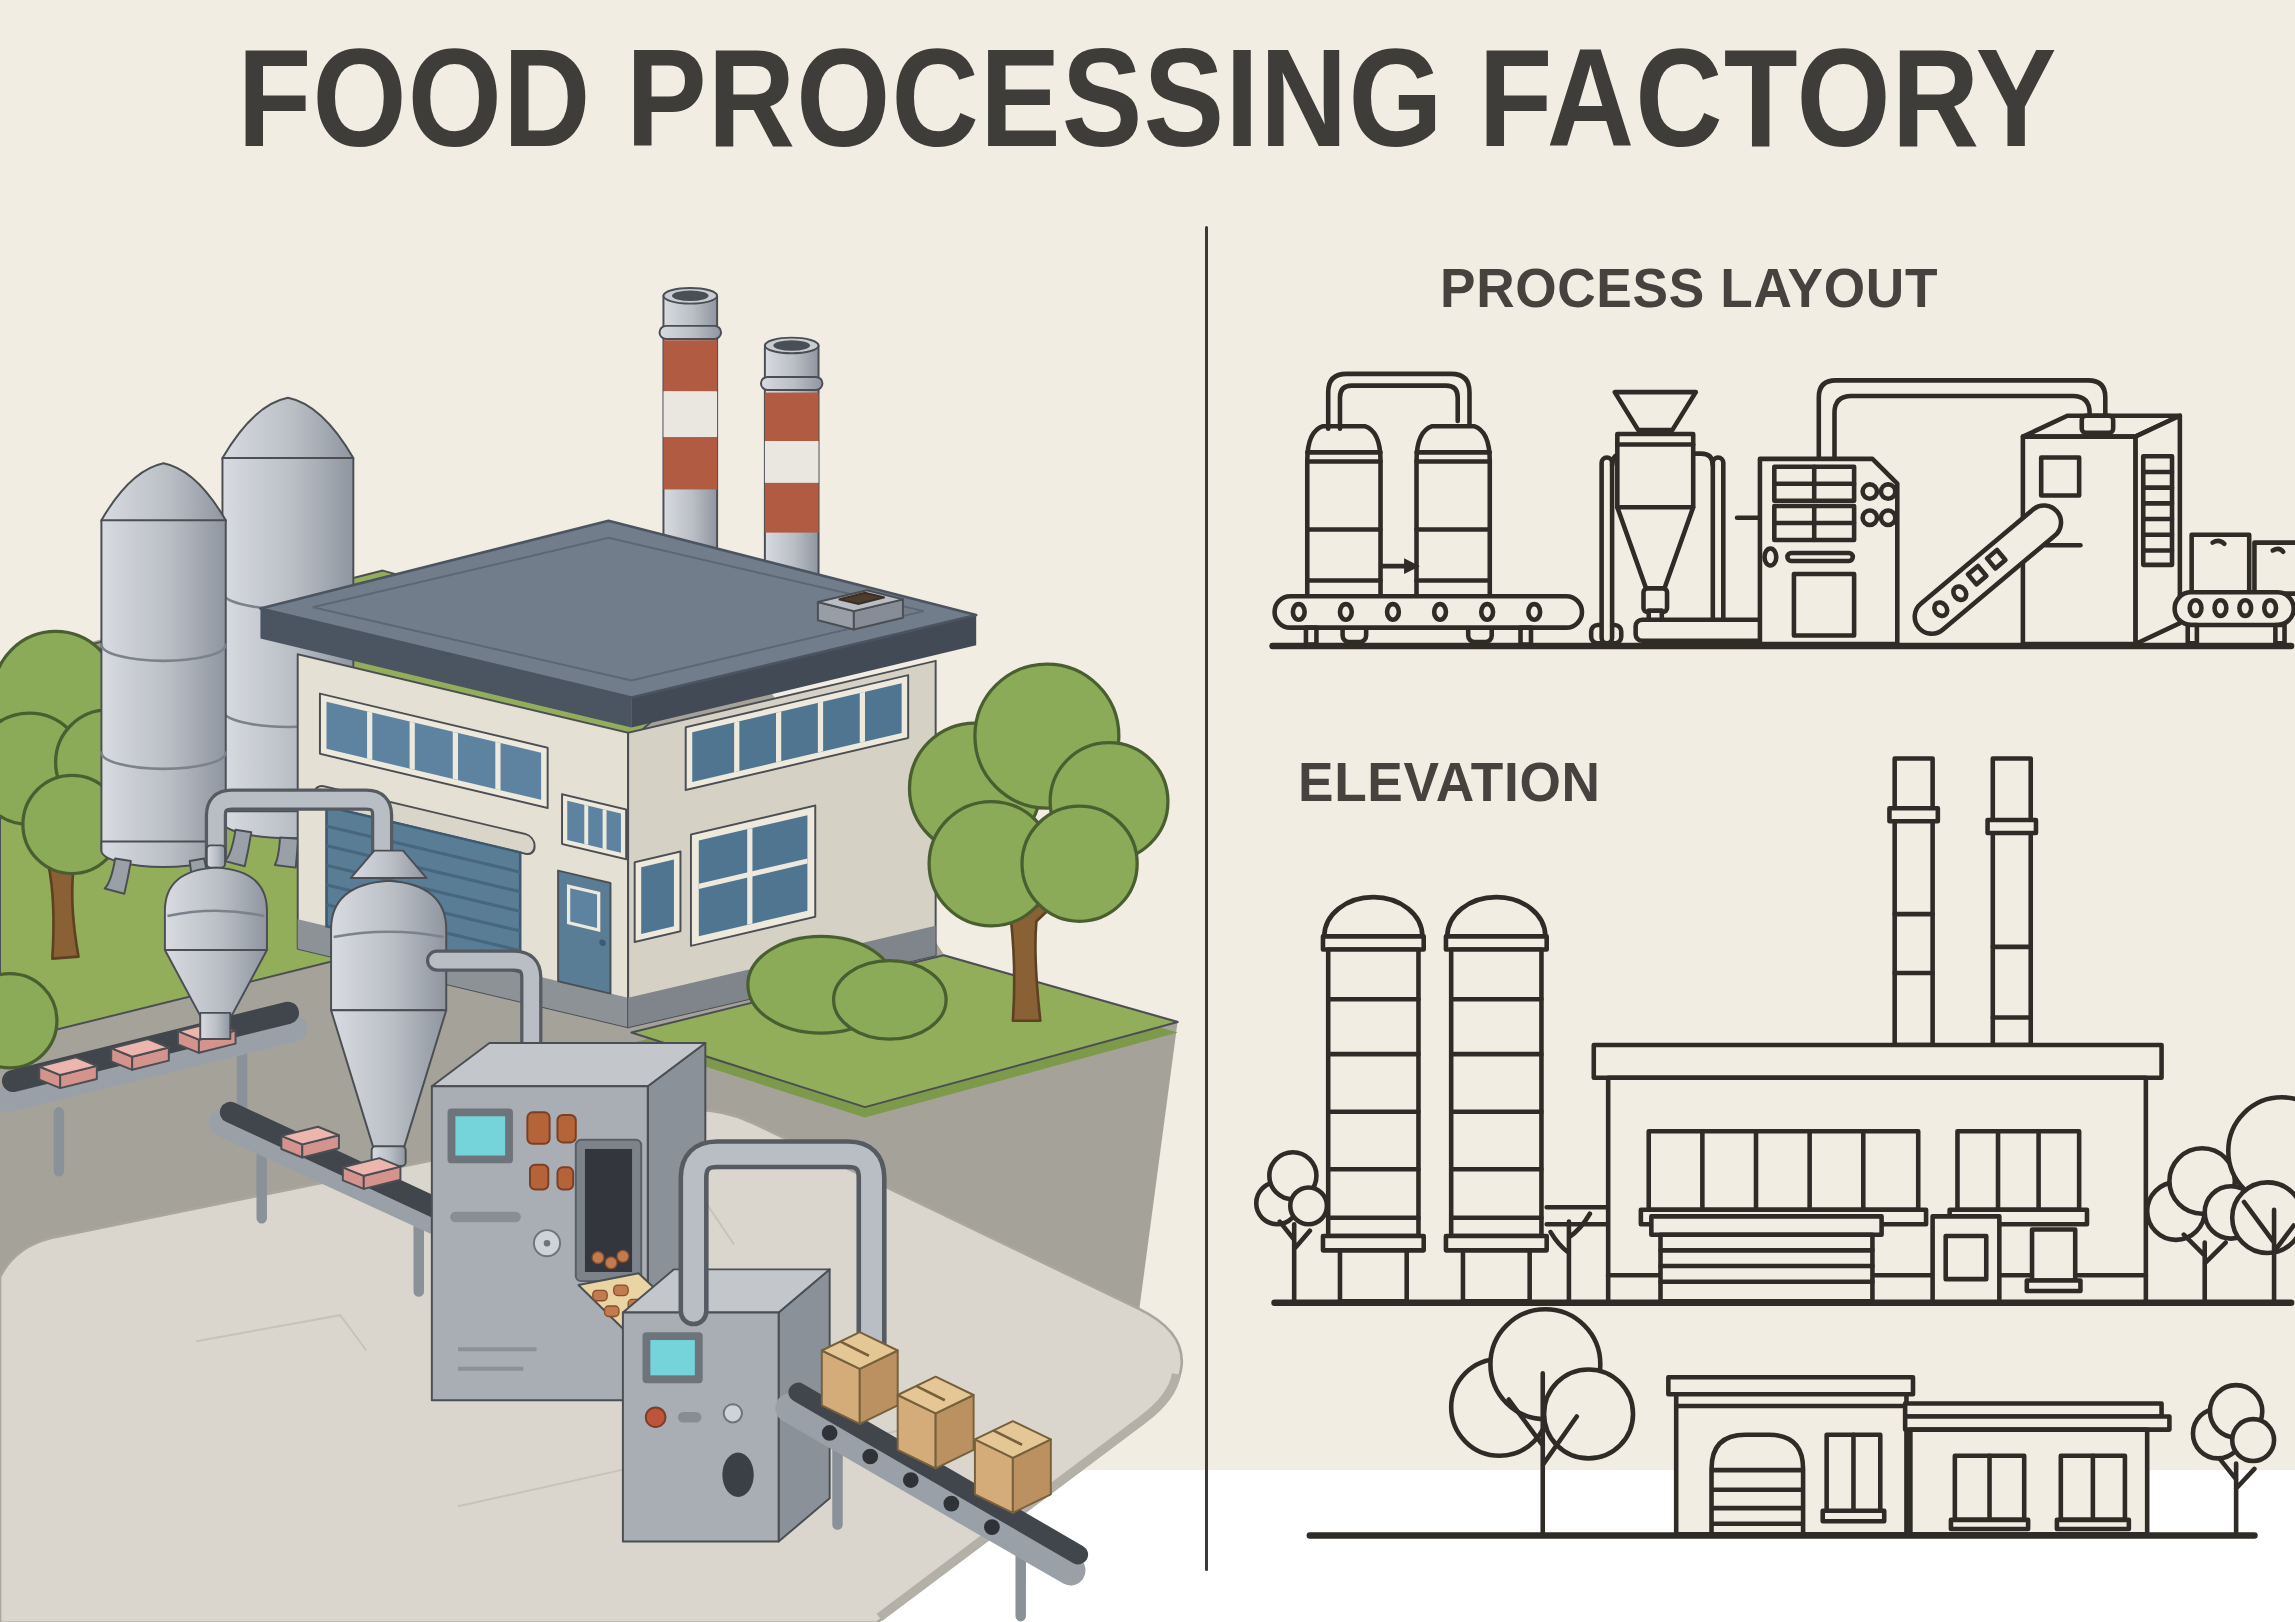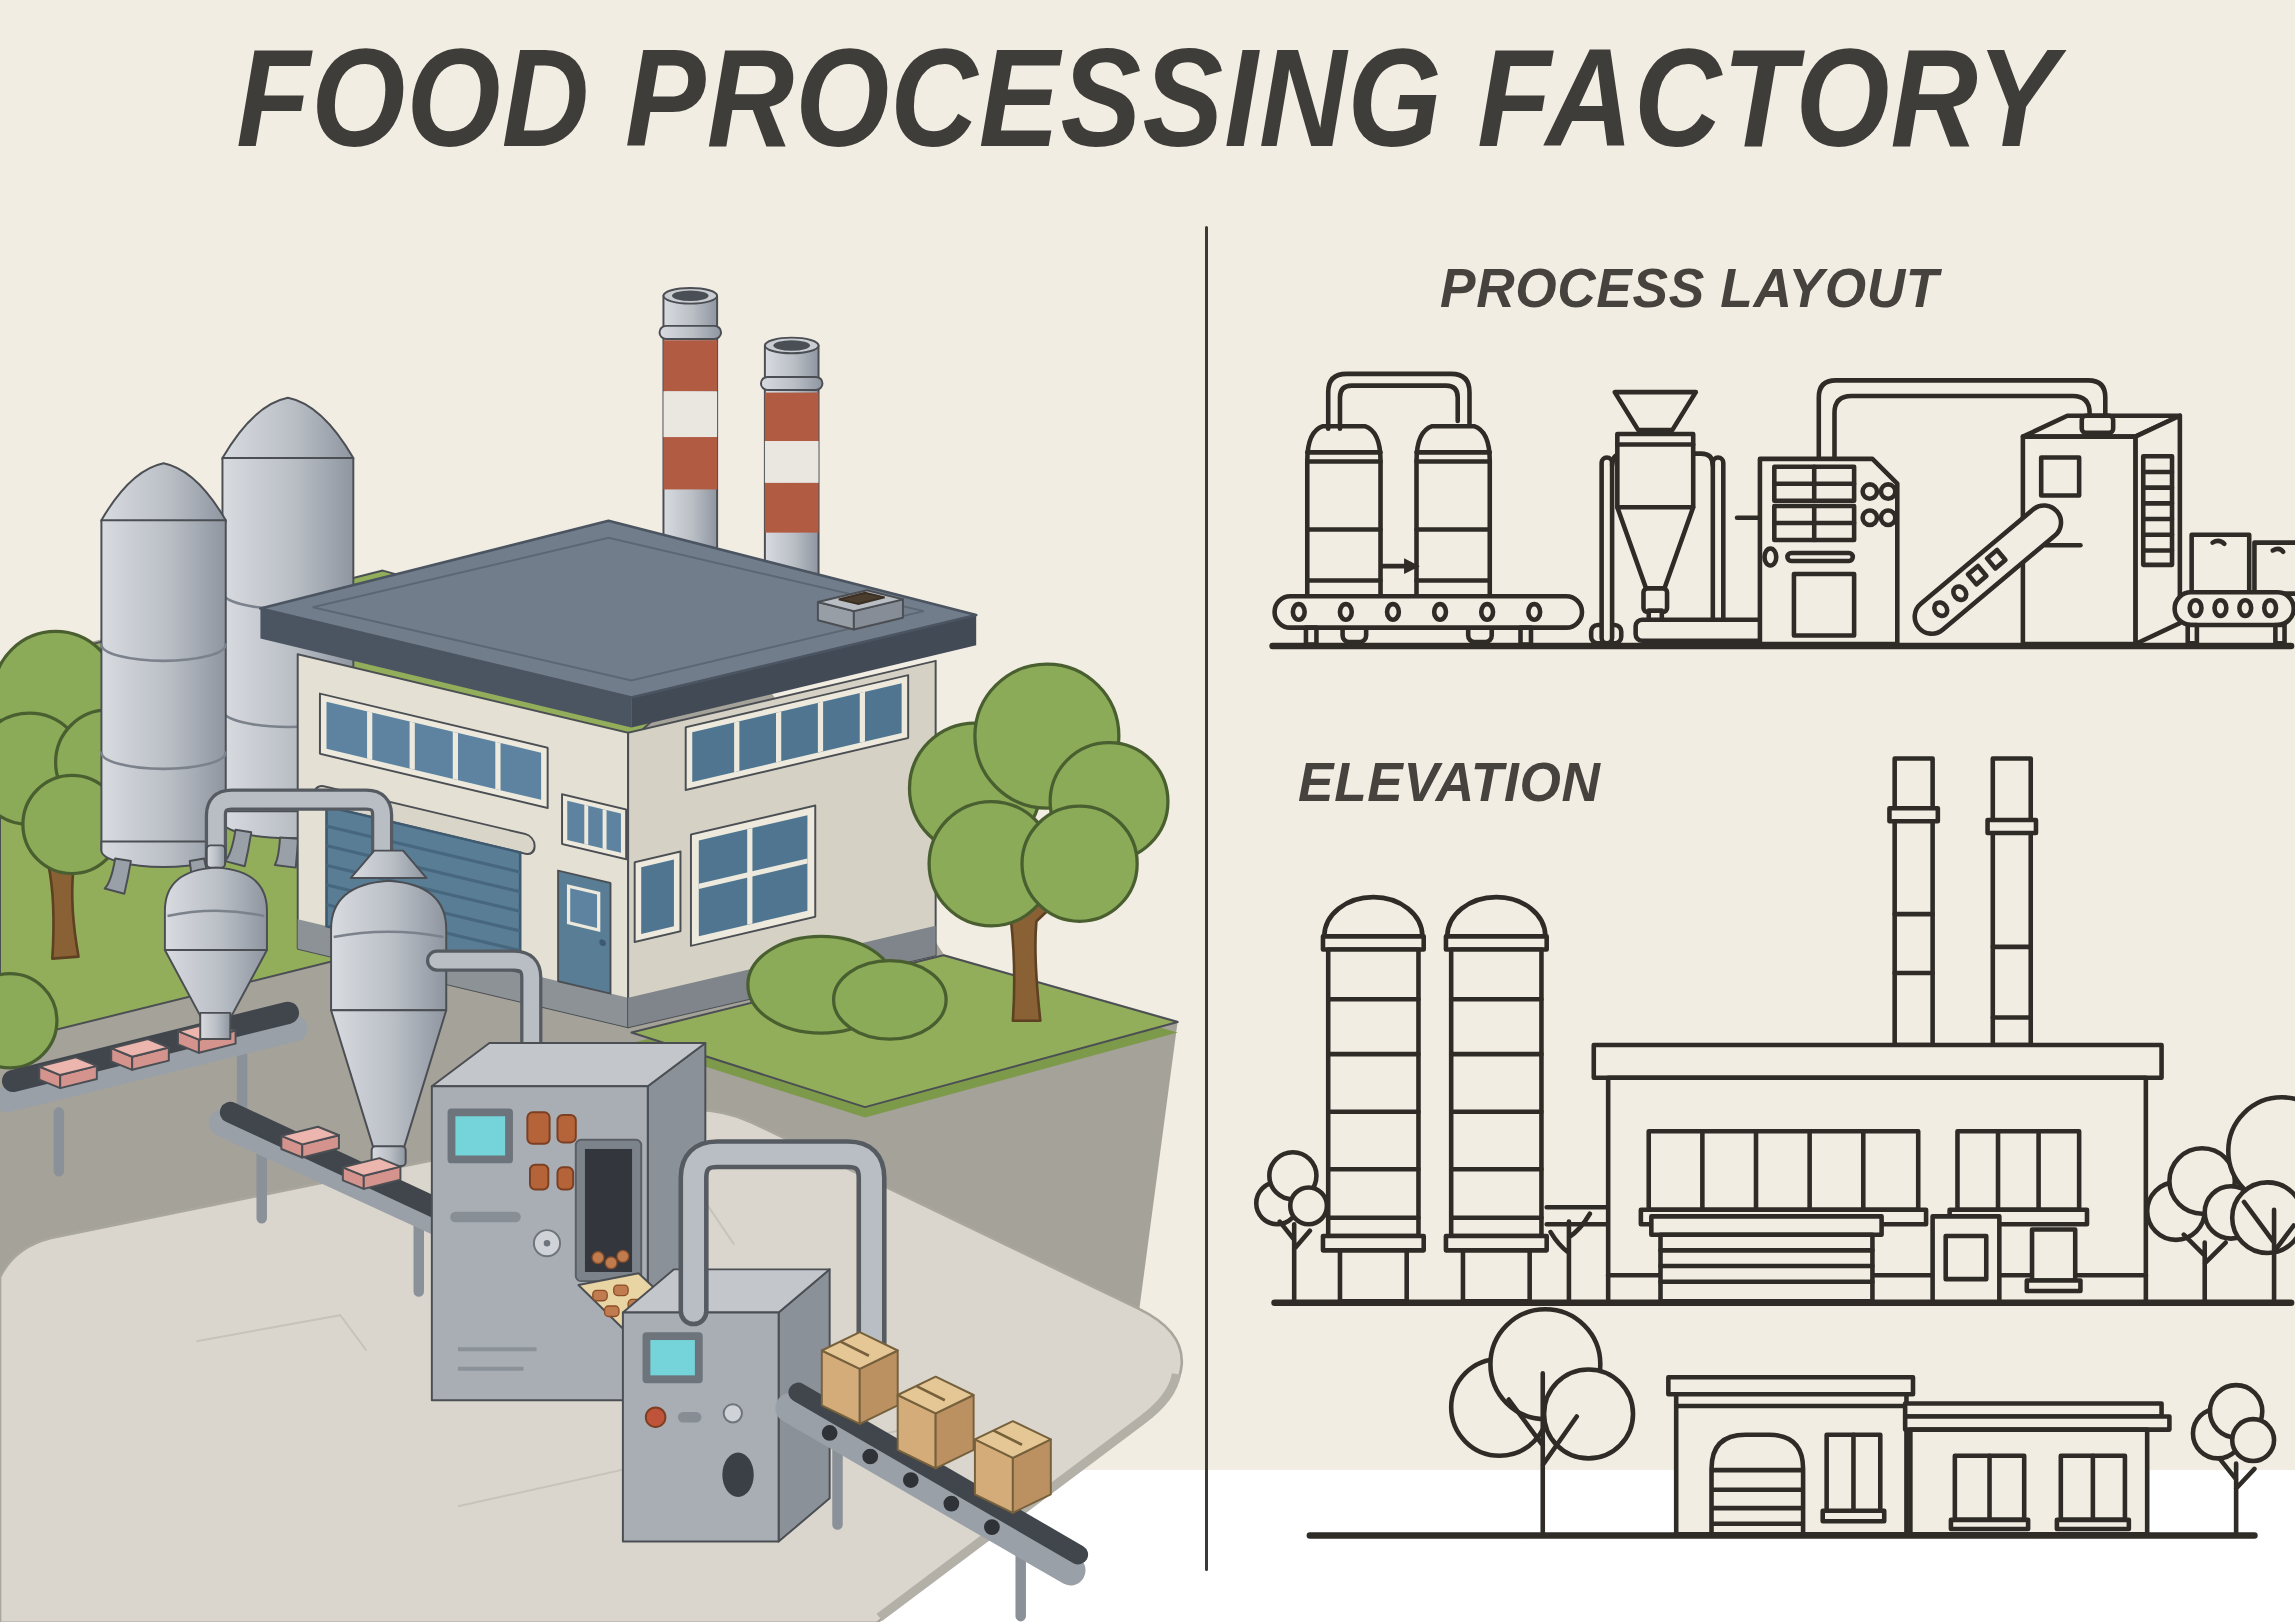--- a/index.html
+++ b/index.html
@@ -1,17 +1,17 @@
 <!DOCTYPE html>
 <html style="--background: #f2ede2; --title-ink: #3f3d3a; --heading-ink: #46433f; --line-art: #2f2c28; --divider: #3c3a37; --grass: #93ae5b; --grass-dark: #7d9a4b; --tree-green: #8bab58; --tree-outline: #4a5f30; --trunk: #8a6134; --road: #a5a29a; --pad: #dad6cd; --pad-edge: #b3b0a7; --crack: #c6c3ba; --wall-light: #e4e0d3; --wall-shade: #d5d2c5; --plinth: #8d9297; --roof-top: #727d8b; --roof-fascia: #4b5461; --roof-fascia-dark: #424a56; --metal-light: #d8dbe0; --metal: #b9bec5; --metal-dark: #8f96a0; --metal-outline: #565b62; --glass: #5d83a0; --glass-dark: #4f7590; --frame-white: #edeadd; --door-blue: #5a7d96; --stripe-red: #b25b43; --machine-front: #a9aeb5; --machine-top: #c3c7cc; --machine-side: #8b9198; --belt: #41464d; --rail: #9aa0a7; --hole: #2f3338; --screen-teal: #74d4d9; --button-orange: #b5643a; --button-red: #c0543a; --product-pink: #ecb5ae; --product-pink-dark: #d4938c; --nugget: #c07b4e; --shelf-tan: #e9d4a4; --box-top: #e4c795; --box-left: #d3ac79; --box-right: #bb9162; --box-outline: #77603c;font-size:10.5px"><head>
 <meta charset="utf-8">
 <style>
   html,body{margin:0;padding:0;}
   body{width:2295px;height:1623px;overflow:hidden;font-family:"Liberation Sans",sans-serif;}
-  #canvas{position:relative;width:2295px;height:1470px;background:var(--background,#f2ede2);font-style:italic;}
+  #canvas{position:relative;width:2295px;height:1470px;background:var(--background,#f2ede2);}
   #page-title{
     position:absolute;left:0;right:0;top:18.3px;margin:0;text-align:center;
     font-size:139px;font-weight:bold;letter-spacing:1.3px;color:var(--title-ink,#3f3d3a);
     transform:scaleX(.87);transform-origin:center;white-space:nowrap;
   }
   .panel-heading{
     position:absolute;margin:0;font-size:56px;font-weight:bold;letter-spacing:0.7px;
     color:var(--heading-ink,#46433f);transform:scaleX(.95);transform-origin:left;white-space:nowrap;
   }
   #h-process{left:1440px;top:255px;}

